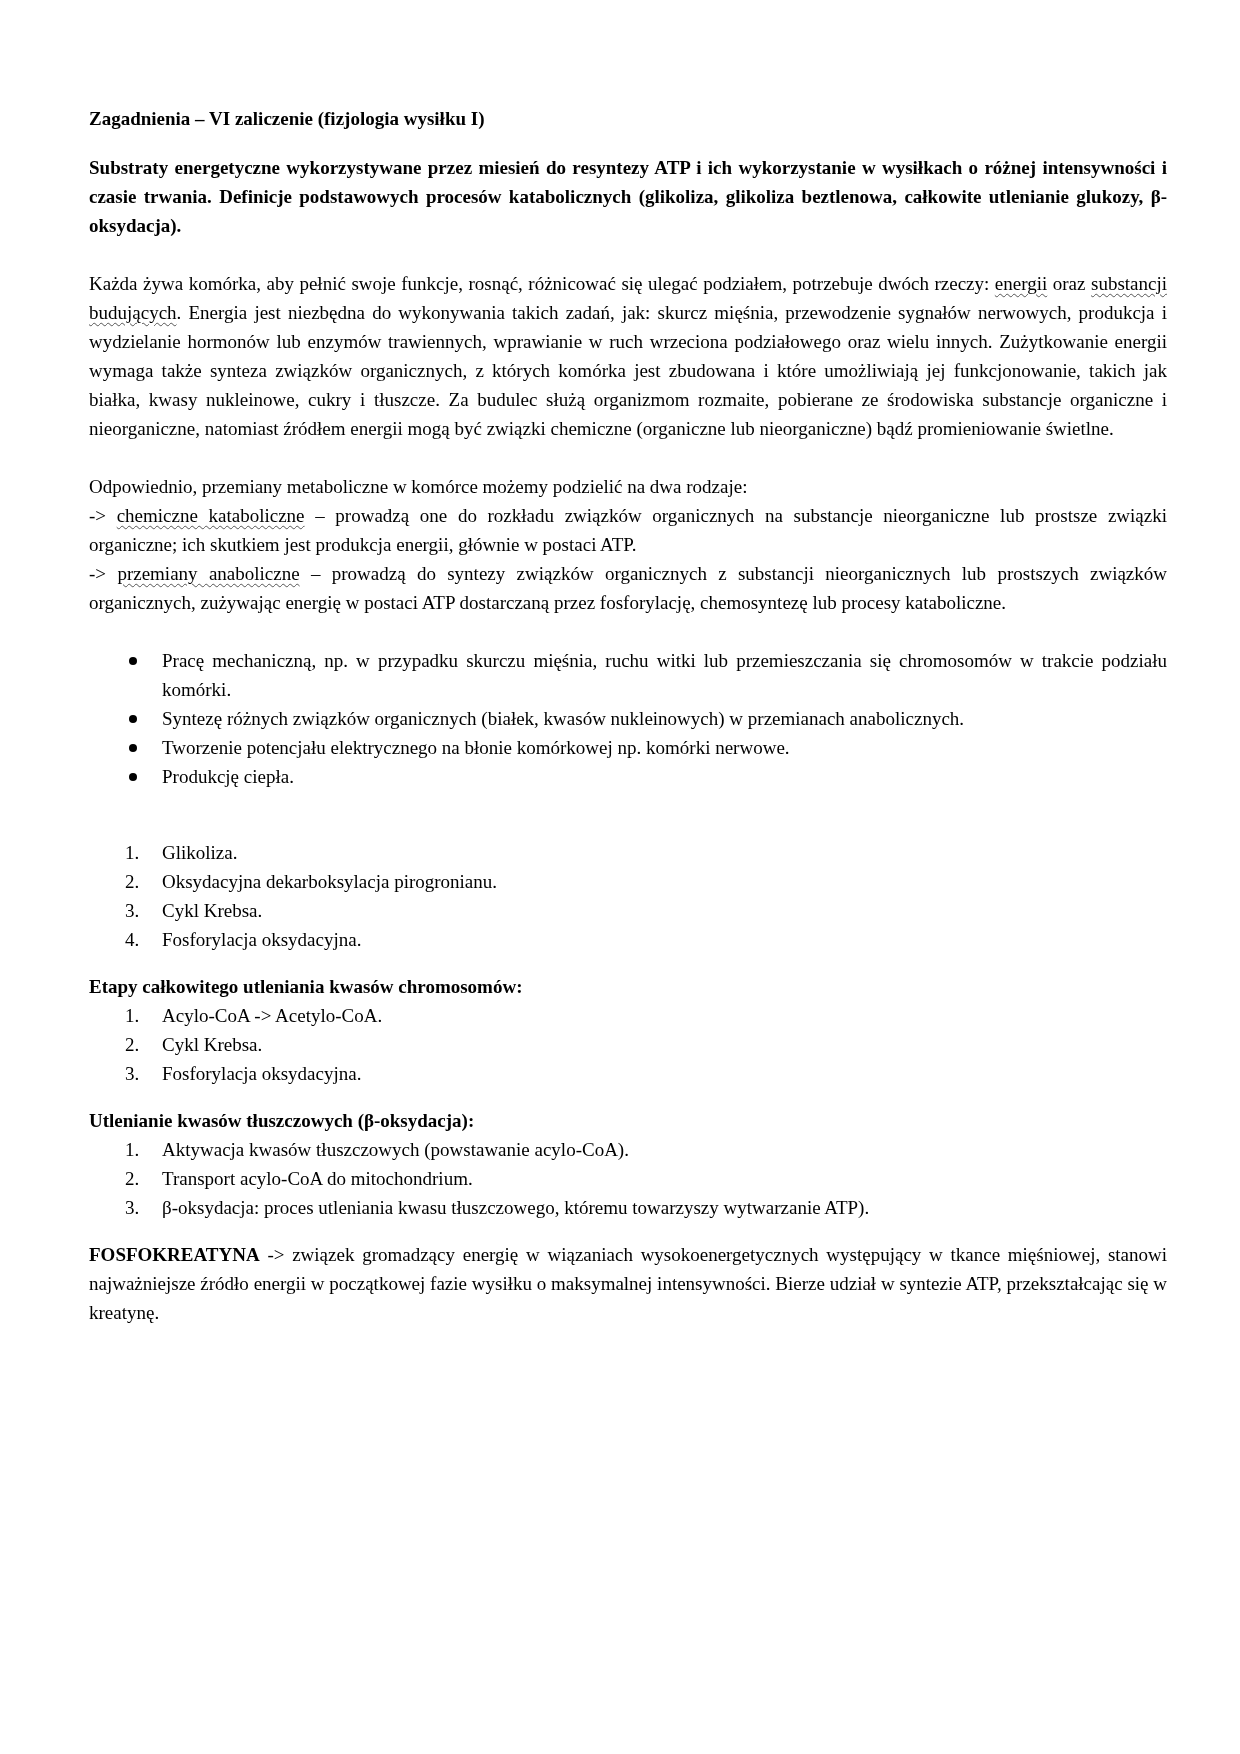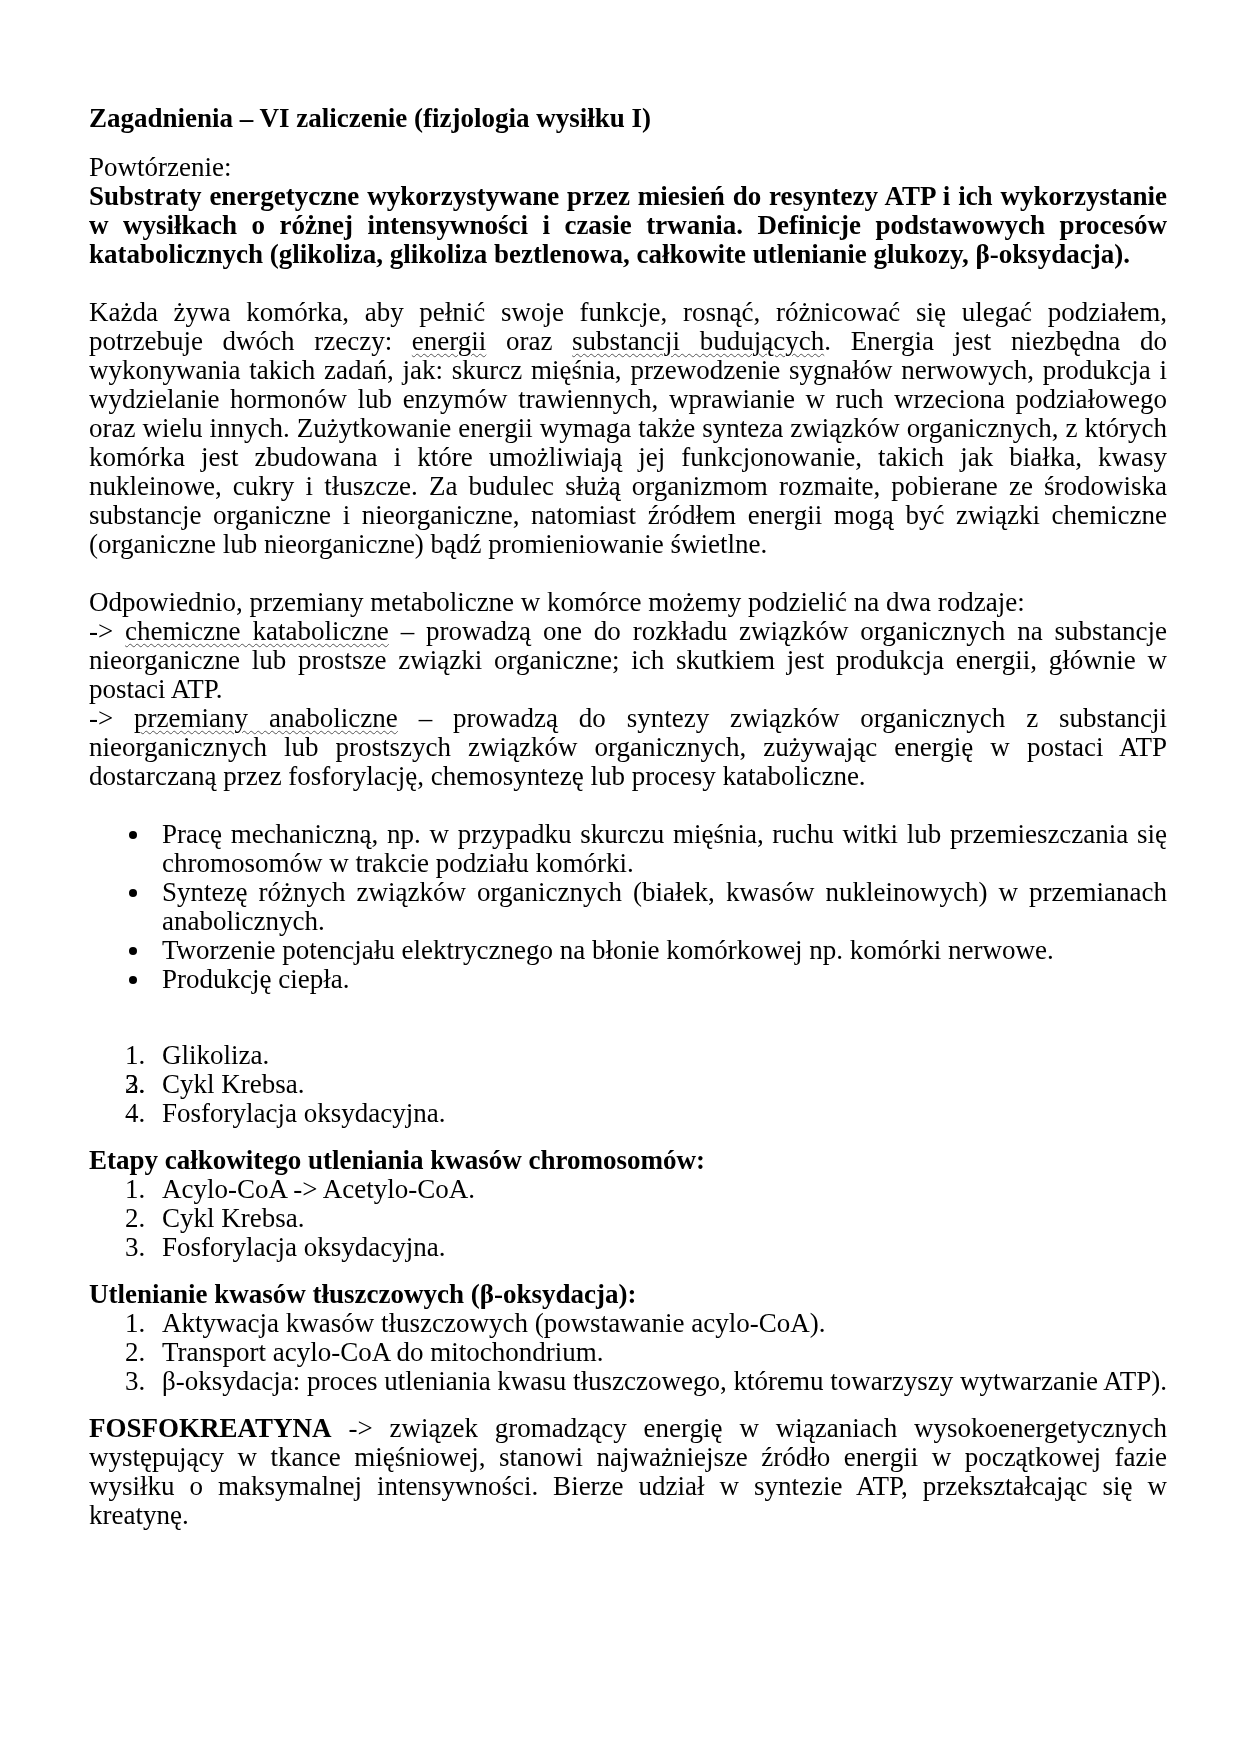--- a/index.html
+++ b/index.html
@@ -13,21 +13,21 @@
     position: relative;
     overflow: hidden;
     font-family: "Liberation Serif", "DejaVu Serif", serif;
     color: #000;
   }
   .page {
     position: absolute;
     left: 89px;
     top: 104px;
     width: 1078px;
-    font-size: 27px;
+    font-size: 19px;
     line-height: 29px;
   }
   .title {
     font-weight: bold;
     margin: 0 0 20px 0;
   }
   p { margin: 0; }
   .justify { text-align: justify; }
   .intro-italic {
     font-weight: bold;
@@ -83,21 +83,20 @@
   }
   .bold { font-weight: bold; margin-top: 48px; }
 </style>
 </head>
 <body>
 
 <div class="page">
 
   <p class="title">Zagadnienia – VI zaliczenie (fizjologia wysiłku I)</p>
 
-  <p>Powtórzenie:</p>
   <p class="intro-italic">Substraty energetyczne wykorzystywane przez miesień do resyntezy ATP i ich wykorzystanie w wysiłkach o różnej intensywności i czasie trwania. Definicje podstawowych procesów katabolicznych (glikoliza, glikoliza beztlenowa, całkowite utlenianie glukozy, β-oksydacja).</p>
 
   <div class="gap"></div>
 
   <p class="justify"><span>Każda żywa komórka, aby pełnić swoje funkcje, rosnąć, różnicować się ulegać podziałem, potrzebuje dwóch rzeczy: </span><span class="wavy">energii</span><span> oraz </span><span class="wavy">substancji budujących</span><span>. Energia jest niezbędna do wykonywania takich zadań, jak: skurcz mięśnia, przewodzenie sygnałów nerwowych, produkcja i wydzielanie hormonów lub enzymów trawiennych, wprawianie w ruch wrzeciona podziałowego oraz wielu innych. Zużytkowanie energii wymaga także synteza związków organicznych, z których komórka jest zbudowana i które umożliwiają jej funkcjonowanie, takich jak białka, kwasy nukleinowe, cukry i tłuszcze. Za budulec służą organizmom rozmaite, pobierane ze środowiska substancje organiczne i nieorganiczne, natomiast źródłem energii mogą być związki chemiczne (organiczne lub nieorganiczne) bądź promieniowanie świetlne.</span></p>
 
   <div class="gap"></div>
 
   <p>Odpowiednio, przemiany metaboliczne w komórce możemy podzielić na dwa rodzaje:</p>
   <p class="justify"><span>-&gt; </span><span class="wavy">chemiczne kataboliczne</span><span> – prowadzą one do rozkładu związków organicznych na substancje nieorganiczne lub prostsze związki organiczne; ich skutkiem jest produkcja energii, głównie w postaci ATP.</span></p>
@@ -110,21 +109,21 @@
     <li>Syntezę różnych związków organicznych (białek, kwasów nukleinowych) w przemianach anabolicznych.</li>
     <li>Tworzenie potencjału elektrycznego na błonie komórkowej np. komórki nerwowe.</li>
     <li>Produkcję ciepła.</li>
   </ul>
 
   <div class="gap"></div>
   <div class="gap-sm"></div>
 
   <ol class="numbered">
     <li><span class="num">1.</span><span>Glikoliza.</span></li>
-    <li><span class="num">2.</span></li>
+    <li><span class="num">2.</span><span>Oksydacyjna dekarboksylacja pirogronianu.</span></li>
     <li><span class="num">3.</span><span>Cykl Krebsa.</span></li>
     <li><span class="num">4.</span><span>Fosforylacja oksydacyjna.</span></li>
   </ol>
 
   <div class="gap-sm"></div>
 
   <p class="section-head">Etapy całkowitego utleniania kwasów chromosomów:</p>
   <ol class="numbered">
     <li><span class="num">1.</span><span>Acylo-CoA -&gt; Acetylo-CoA.</span></li>
     <li><span class="num">2.</span><span>Cykl Krebsa.</span></li>

